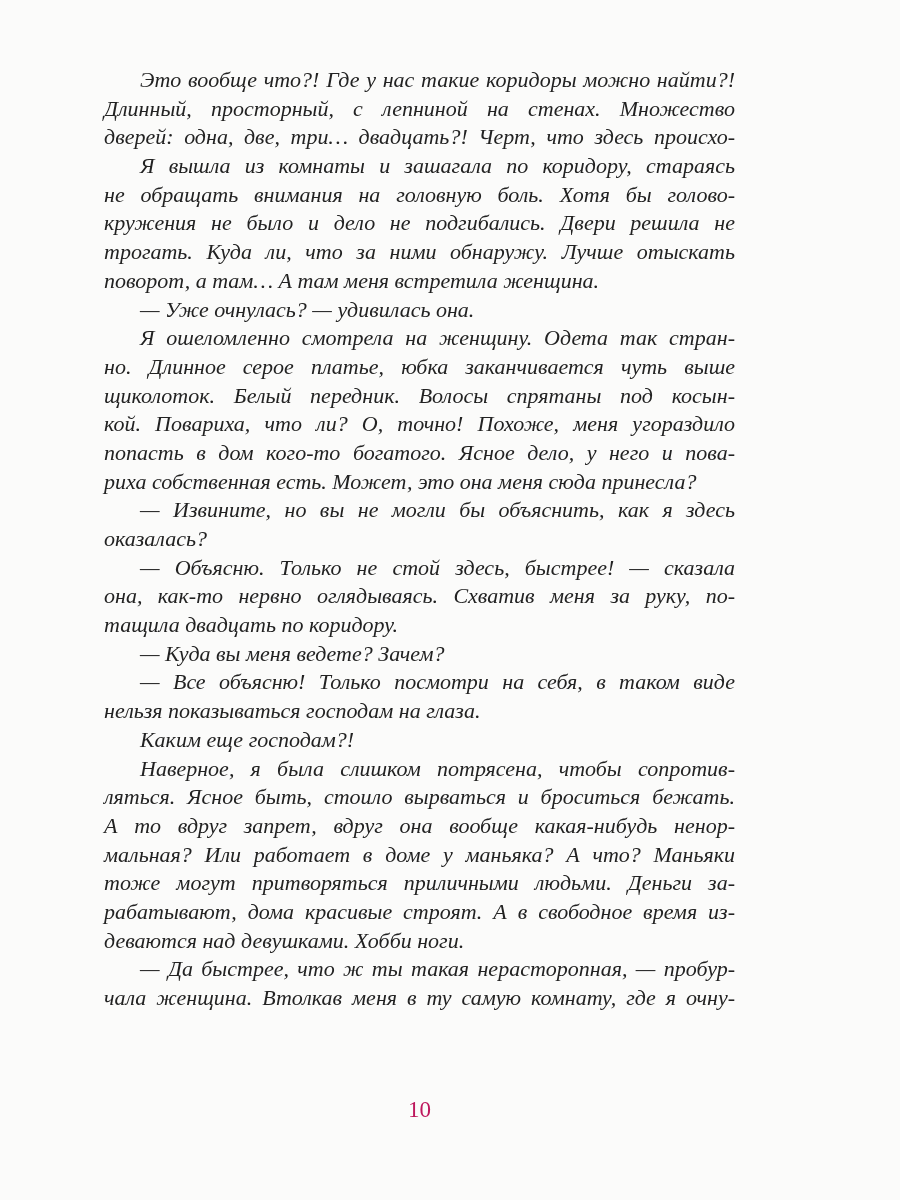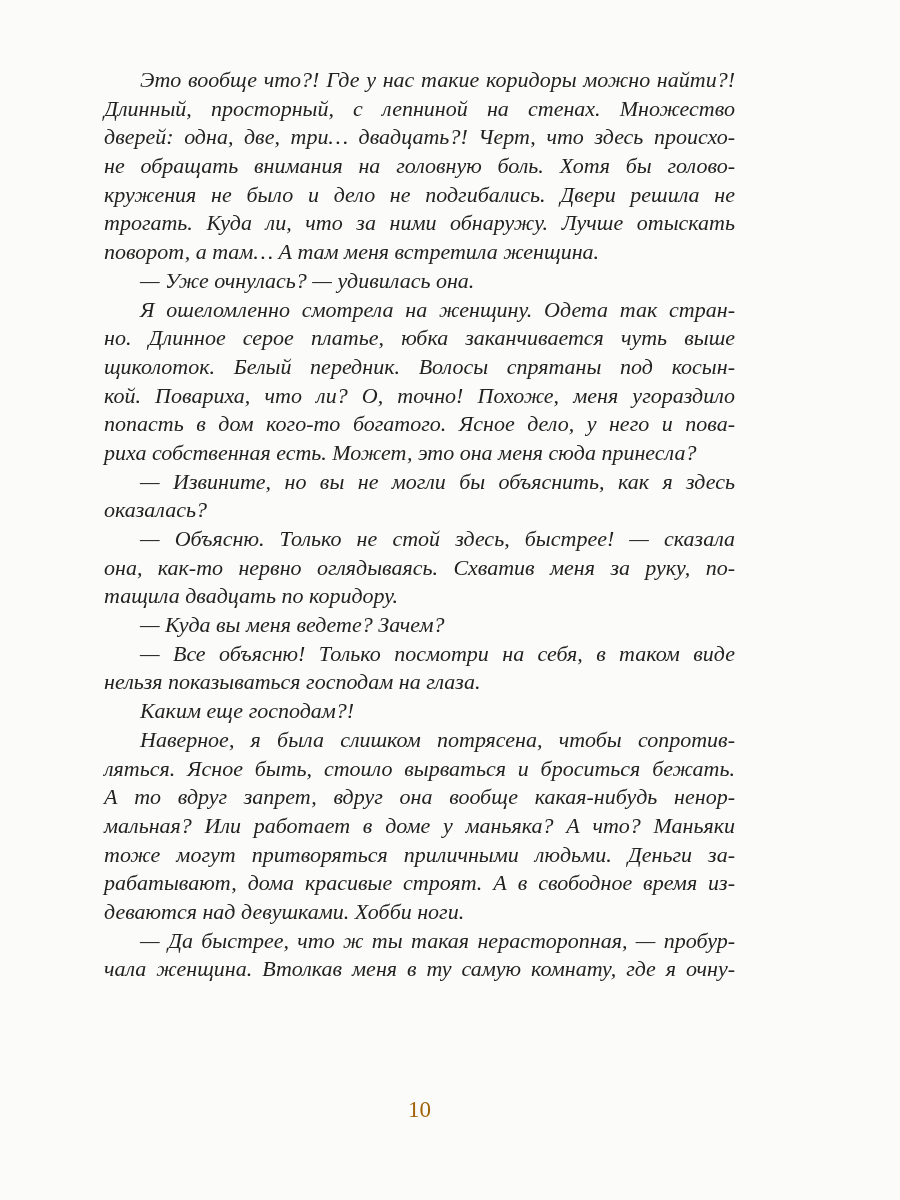--- a/index.html
+++ b/index.html
@@ -41,31 +41,32 @@
     text-indent: 36px;
   }
   .page-number {
     position: absolute;
     left: 104px;
     top: 1096px;
     width: 631px;
     text-align: center;
     font-size: 23px;
     line-height: 28.7px;
-    color: #a16207;
+    color: #be185d;
   }
 </style>
 </head>
 <body style="background: rgb(251, 251, 250); color: rgb(34, 34, 34);">
 
 <div class="page">
   <div class="text-block">
       <div class="line indent just">Это вообще что?! Где у нас такие коридоры можно найти?!</div>
       <div class="line just">Длинный, просторный, с лепниной на стенах. Множество</div>
       <div class="line just">дверей: одна, две, три… двадцать?! Черт, что здесь происхо-</div>
+      <div class="line indent just">Я вышла из комнаты и зашагала по коридору, стараясь</div>
       <div class="line just">не обращать внимания на головную боль. Хотя бы голово-</div>
       <div class="line just">кружения не было и дело не подгибались. Двери решила не</div>
       <div class="line just">трогать. Куда ли, что за ними обнаружу. Лучше отыскать</div>
       <div class="line">поворот, а там… А там меня встретила женщина.</div>
       <div class="line indent">— Уже очнулась? — удивилась она.</div>
       <div class="line indent just">Я ошеломленно смотрела на женщину. Одета так стран-</div>
       <div class="line just">но. Длинное серое платье, юбка заканчивается чуть выше</div>
       <div class="line just">щиколоток. Белый передник. Волосы спрятаны под косын-</div>
       <div class="line just">кой. Повариха, что ли? О, точно! Похоже, меня угораздило</div>
       <div class="line just">попасть в дом кого-то богатого. Ясное дело, у него и пова-</div>

